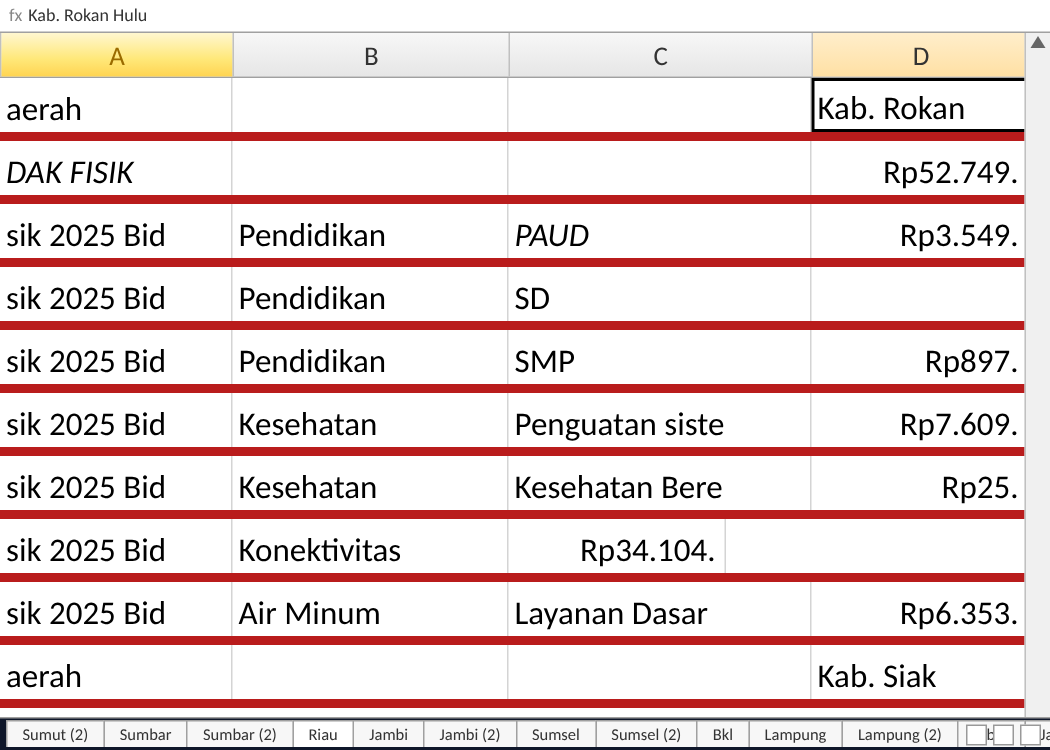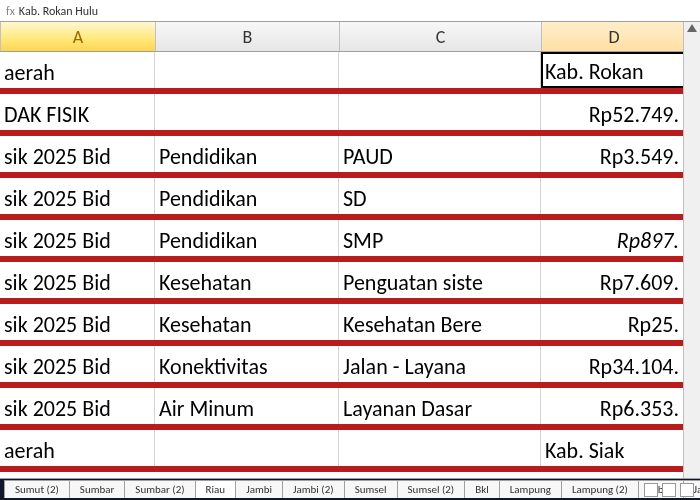--- a/index.html
+++ b/index.html
@@ -41,58 +41,57 @@
   </div>
 
 <div class="grid">
     <div class="row">
       <div class="cell" style="width: 155px;">aerah</div>
       <div class="cell" style="width: 184px;"></div>
       <div class="cell" style="width: 202px;"></div>
       <div class="cell active" style="width: 145px;">Kab. Rokan </div>
     </div>
     <div class="row">
-      <div class="cell" style="width: 155px;">DAK FISIK</div>
+      <div class="cell" style="width: 155px; font-style: italic;">DAK FISIK</div>
       <div class="cell" style="width: 184px;"></div>
       <div class="cell" style="width: 202px;"></div>
       <div class="cell right" style="width: 145px;">Rp52.749.</div>
     </div>
     <div class="row">
       <div class="cell" style="width: 155px;">sik 2025 Bid</div>
       <div class="cell" style="width: 184px;">Pendidikan</div>
-      <div class="cell" style="width: 202px;">PAUD</div>
+      <div class="cell" style="width: 202px; font-style: italic;">PAUD</div>
       <div class="cell right" style="width: 145px;">Rp3.549.</div>
     </div>
     <div class="row">
       <div class="cell" style="width: 155px;">sik 2025 Bid</div>
       <div class="cell" style="width: 184px;">Pendidikan</div>
       <div class="cell" style="width: 202px;">SD</div>
     </div>
     <div class="row">
       <div class="cell" style="width: 155px;">sik 2025 Bid</div>
       <div class="cell" style="width: 184px;">Pendidikan</div>
       <div class="cell" style="width: 202px;">SMP</div>
-      <div class="cell right" style="width: 145px; font-style: italic;">Rp897.</div>
+      <div class="cell right" style="width: 145px;">Rp897.</div>
     </div>
     <div class="row">
       <div class="cell" style="width: 155px;">sik 2025 Bid</div>
       <div class="cell" style="width: 184px;">Kesehatan</div>
       <div class="cell" style="width: 202px;">Penguatan siste</div>
       <div class="cell right" style="width: 145px;">Rp7.609.</div>
     </div>
     <div class="row">
       <div class="cell" style="width: 155px;">sik 2025 Bid</div>
       <div class="cell" style="width: 184px;">Kesehatan</div>
       <div class="cell" style="width: 202px;">Kesehatan Bere</div>
       <div class="cell right" style="width: 145px;">Rp25.</div>
     </div>
     <div class="row">
       <div class="cell" style="width: 155px;">sik 2025 Bid</div>
       <div class="cell" style="width: 184px;">Konektivitas</div>
-      <div class="cell" style="width: 202px;">Jalan - Layana</div>
       <div class="cell right" style="width: 145px;">Rp34.104.</div>
     </div>
     <div class="row">
       <div class="cell" style="width: 155px;">sik 2025 Bid</div>
       <div class="cell" style="width: 184px;">Air Minum</div>
       <div class="cell" style="width: 202px;">Layanan Dasar</div>
       <div class="cell right" style="width: 145px;">Rp6.353.</div>
     </div>
     <div class="row">
       <div class="cell" style="width: 155px;">aerah</div>

